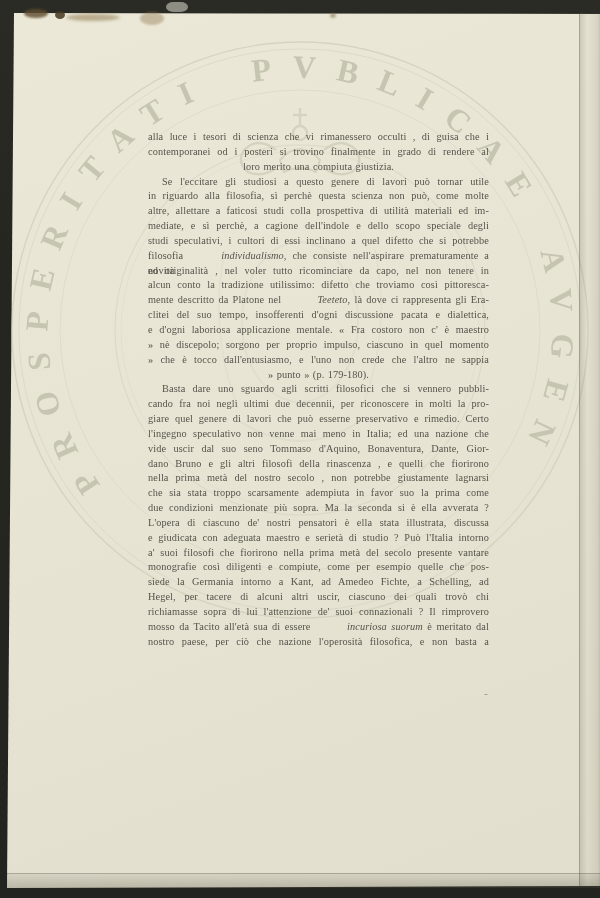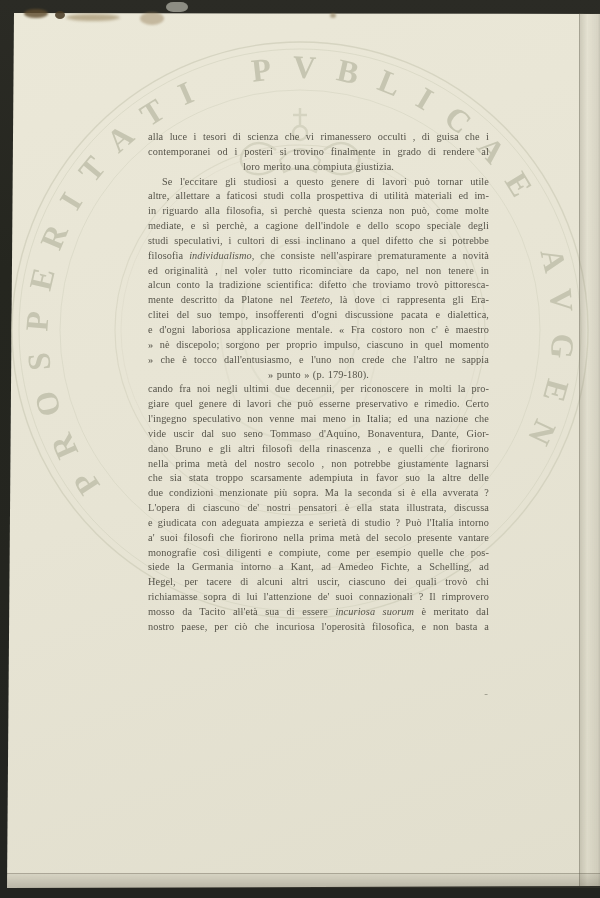--- a/index.html
+++ b/index.html
@@ -23,21 +23,21 @@
     font-family:"Liberation Serif",serif;font-weight:bold;font-size:32px;
     letter-spacing:20px;word-spacing:12px;fill:#c6c5b1;
   }
   .textblock{
     position:absolute;left:148px;top:130px;width:341px;z-index:3;
     color:#56544a;font-size:10.3px;letter-spacing:.1px;word-spacing:.8px;
   }
   .line{height:14.85px;line-height:14.85px;white-space:nowrap;text-align:center;}
   .line.j{white-space:normal;text-align:justify;text-align-last:justify;}
   .line.ind{text-indent:14px;}
-  .it{font-style:italic;}
+  .it{font-style:italic;margin-left:32px;}
   .edge-right{
     position:absolute;left:579px;top:13px;width:21px;height:873px;z-index:4;
     background:linear-gradient(90deg,rgba(105,100,82,.22),rgba(105,100,82,.04) 35%,rgba(105,100,82,.14) 85%,rgba(60,58,48,.25));
     border-left:1px solid rgba(95,90,72,.28);
   }
   .edge-bottom{
     position:absolute;left:7px;top:873px;width:593px;height:14px;z-index:4;
     background:linear-gradient(180deg,rgba(100,95,78,.10),rgba(80,76,62,.28));
     border-top:1px solid rgba(95,90,72,.18);
   }
@@ -85,50 +85,51 @@
     <text class="ringtext">
       <textPath href="#ringPath" startOffset="0">PROSPERITATI PVBLICAE AVGEN</textPath>
     </text>
   </svg>
 
   <div class="textblock" id="textblock">
       <div class="line j"><span>alla luce i tesori di scienza che vi rimanessero occulti , di guisa che i</span></div>
       <div class="line j"><span>contemporanei od i posteri si trovino finalmente in grado di rendere al</span></div>
       <div class="line"><span>loro merito una compiuta giustizia.</span></div>
       <div class="line j ind"><span>Se l'eccitare gli studiosi a questo genere di lavori può tornar utile</span></div>
+      <div class="line j"><span>in riguardo alla filosofia, sì perchè questa scienza non può, come molte</span></div>
       <div class="line j"><span>altre, allettare a faticosi studi colla prospettiva di utilità materiali ed im-</span></div>
-      <div class="line j"><span>in riguardo alla filosofia, sì perchè questa scienza non può, come molte</span></div>
       <div class="line j"><span>mediate, e sì perchè, a cagione dell'indole e dello scopo speciale degli</span></div>
       <div class="line j"><span>studi speculativi, i cultori di essi inclinano a quel difetto che si potrebbe</span></div>
       <div class="line j"><span>filosofia </span><span class="it">individualismo</span><span>, che consiste nell'aspirare prematuramente a novità</span></div>
       <div class="line j"><span>ed originalità , nel voler tutto ricominciare da capo, nel non tenere in</span></div>
-      <div class="line j"><span>alcun conto la tradizione scientifica: difetto che troviamo trovò pittoresca-</span></div>
+      <div class="line j"><span>alcun conto la tradizione utilissimo: difetto che troviamo così pittoresca-</span></div>
       <div class="line j"><span>mente descritto da Platone nel </span><span class="it">Teeteto</span><span>, là dove ci rappresenta gli Era-</span></div>
       <div class="line j"><span>clitei del suo tempo, insofferenti d'ogni discussione pacata e dialettica,</span></div>
       <div class="line j"><span>e d'ogni laboriosa applicazione mentale. « Fra costoro non c' è maestro</span></div>
       <div class="line j"><span>» nè discepolo; sorgono per proprio impulso, ciascuno in quel momento</span></div>
       <div class="line j"><span>» che è tocco dall'entusiasmo, e l'uno non crede che l'altro ne sappia</span></div>
       <div class="line"><span>» punto » (p. 179-180).</span></div>
+      <div class="line j ind"><span>Basta dare uno sguardo agli scritti filosofici che si vennero pubbli-</span></div>
       <div class="line j"><span>cando fra noi negli ultimi due decennii, per riconoscere in molti la pro-</span></div>
       <div class="line j"><span>giare quel genere di lavori che può esserne preservativo e rimedio. Certo</span></div>
       <div class="line j"><span>l'ingegno speculativo non venne mai meno in Italia; ed una nazione che</span></div>
       <div class="line j"><span>vide uscir dal suo seno Tommaso d'Aquino, Bonaventura, Dante, Gior-</span></div>
       <div class="line j"><span>dano Bruno e gli altri filosofi della rinascenza , e quelli che fiorirono</span></div>
       <div class="line j"><span>nella prima metà del nostro secolo , non potrebbe giustamente lagnarsi</span></div>
-      <div class="line j"><span>che sia stata troppo scarsamente adempiuta in favor suo la altre delle</span></div>
+      <div class="line j"><span>che sia stata troppo scarsamente adempiuta in favor suo la prima come</span></div>
       <div class="line j"><span>due condizioni menzionate più sopra. Ma la seconda si è ella avverata ?</span></div>
       <div class="line j"><span>L'opera di ciascuno de' nostri pensatori è ella stata illustrata, discussa</span></div>
-      <div class="line j"><span>e giudicata con adeguata ampiezza e serietà di studio ? Può l'Italia intorno</span></div>
+      <div class="line j"><span>e giudicata con adeguata maestro e serietà di studio ? Può l'Italia intorno</span></div>
       <div class="line j"><span>a' suoi filosofi che fiorirono nella prima metà del secolo presente vantare</span></div>
       <div class="line j"><span>monografie così diligenti e compiute, come per esempio quelle che pos-</span></div>
       <div class="line j"><span>siede la Germania intorno a Kant, ad Amedeo Fichte, a Schelling, ad</span></div>
       <div class="line j"><span>Hegel, per tacere di alcuni altri uscir, ciascuno dei quali trovò chi</span></div>
       <div class="line j"><span>richiamasse sopra di lui l'attenzione de' suoi connazionali ? Il rimprovero</span></div>
       <div class="line j"><span>mosso da Tacito all'età sua di essere </span><span class="it">incuriosa suorum</span><span> è meritato dal</span></div>
-      <div class="line j"><span>nostro paese, per ciò che incuriosa l'operosità filosofica, e non basta a</span></div>
+      <div class="line j"><span>nostro paese, per ciò che nazione l'operosità filosofica, e non basta a</span></div>
     </div>
 
   <div class="dash">-</div>
 
   <div class="edge-right"></div>
   <div class="edge-bottom"></div>
 
   <div class="stain st1"></div>
   <div class="stain st2"></div>
   <div class="stain st3"></div>

